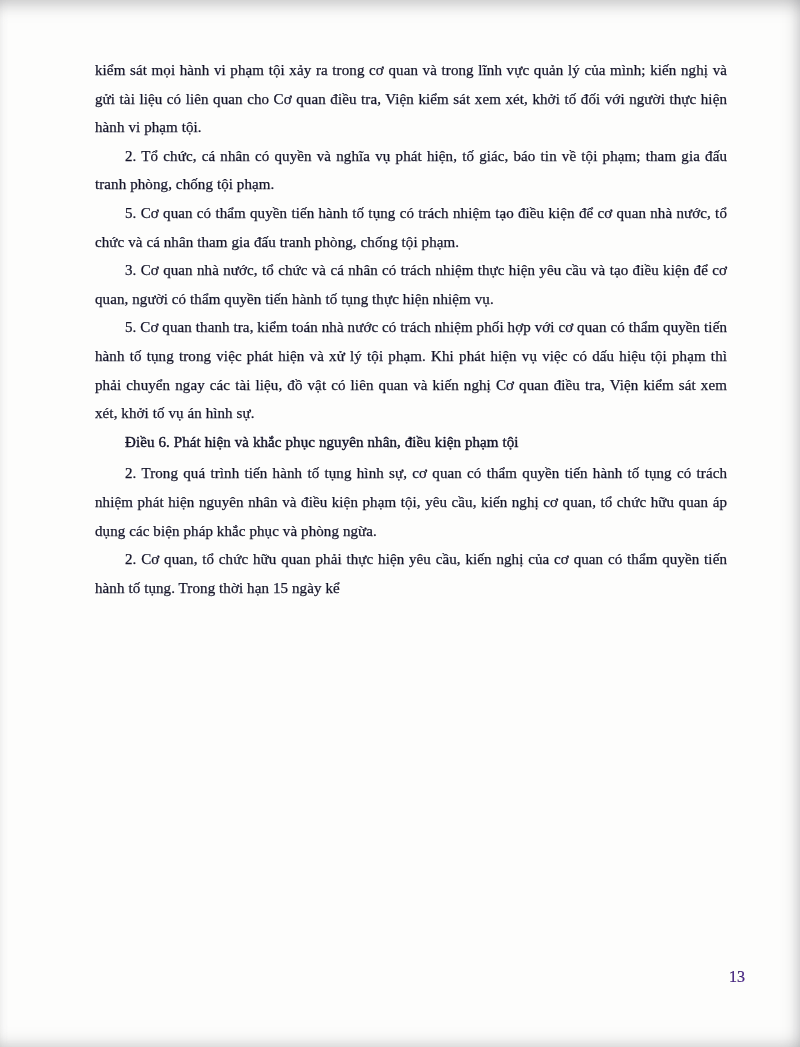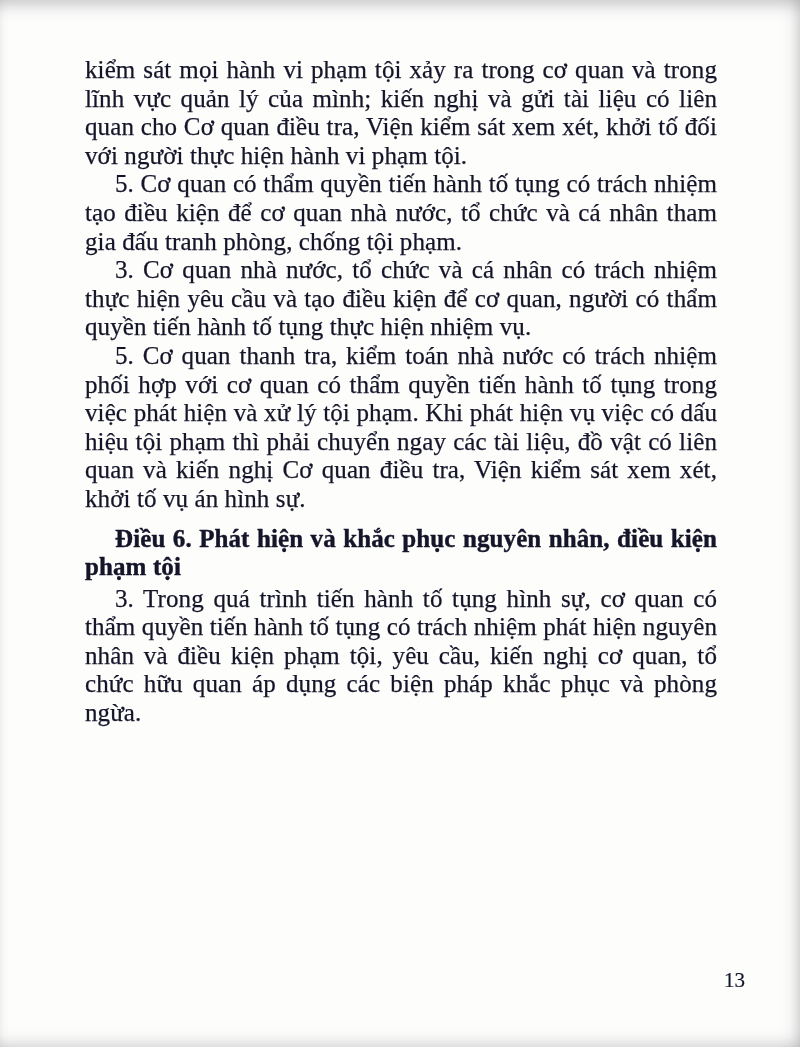--- a/index.html
+++ b/index.html
@@ -27,58 +27,60 @@
     inset: 0;
     pointer-events: none;
     box-shadow:
       inset 0 16px 16px -11px rgba(100,100,105,0.35),
       inset -14px 0 16px -11px rgba(100,100,105,0.30),
       inset 0 -14px 16px -11px rgba(120,120,125,0.32),
       inset 8px 0 14px -12px rgba(120,120,125,0.14);
   }
   .text-block {
     position: absolute;
-    left: 85px;
+    left: 95px;
     top: 56px;
     width: 632px;
     text-align: justify;
-    font-size: 25px;
+    font-size: 15px;
     line-height: 28.6px;
     -webkit-text-stroke: 0.25px #15152a;
     letter-spacing: 0.1px;
   }
   p.para {
     margin: 0;
     padding: 0;
     text-indent: 30px;
   }
   p.para.continuation {
     text-indent: 0;
   }
   p.para.heading {
-    font-weight: bold;
-    margin-top: 11px;
+    font-weight: normal;
+    margin-top: 0;
     margin-bottom: 3px;
     -webkit-text-stroke: 0.4px #15152a;
   }
   .page-number {
     position: absolute;
     right: 55px;
     top: 968px;
-    font-size: 21px;
-    color: #0f172a;
+    font-size: 16px;
+    color: #4c1d95;
     -webkit-text-stroke: 0.2px #1a1a2e;
   }
 </style>
 </head>
 <body>
 
 <div class="scan-page">
   <div class="text-block">
       <p class="para continuation">kiểm sát mọi hành vi phạm tội xảy ra trong cơ quan và trong lĩnh vực quản lý của mình; kiến nghị và gửi tài liệu có liên quan cho Cơ quan điều tra, Viện kiểm sát xem xét, khởi tố đối với người thực hiện hành vi phạm tội.</p>
+      <p class="para body">2. Tổ chức, cá nhân có quyền và nghĩa vụ phát hiện, tố giác, báo tin về tội phạm; tham gia đấu tranh phòng, chống tội phạm.</p>
       <p class="para body">5. Cơ quan có thẩm quyền tiến hành tố tụng có trách nhiệm tạo điều kiện để cơ quan nhà nước, tổ chức và cá nhân tham gia đấu tranh phòng, chống tội phạm.</p>
       <p class="para body">3. Cơ quan nhà nước, tổ chức và cá nhân có trách nhiệm thực hiện yêu cầu và tạo điều kiện để cơ quan, người có thẩm quyền tiến hành tố tụng thực hiện nhiệm vụ.</p>
       <p class="para body">5. Cơ quan thanh tra, kiểm toán nhà nước có trách nhiệm phối hợp với cơ quan có thẩm quyền tiến hành tố tụng trong việc phát hiện và xử lý tội phạm. Khi phát hiện vụ việc có dấu hiệu tội phạm thì phải chuyển ngay các tài liệu, đồ vật có liên quan và kiến nghị Cơ quan điều tra, Viện kiểm sát xem xét, khởi tố vụ án hình sự.</p>
       <p class="para heading">Điều 6. Phát hiện và khắc phục nguyên nhân, điều kiện phạm tội</p>
-      <p class="para body">3. Trong quá trình tiến hành tố tụng hình sự, cơ quan có thẩm quyền tiến hành tố tụng có trách nhiệm phát hiện nguyên nhân và điều kiện phạm tội, yêu cầu, kiến nghị cơ quan, tổ chức hữu quan áp dụng các biện pháp khắc phục và phòng ngừa.</p>
+      <p class="para body">2. Trong quá trình tiến hành tố tụng hình sự, cơ quan có thẩm quyền tiến hành tố tụng có trách nhiệm phát hiện nguyên nhân và điều kiện phạm tội, yêu cầu, kiến nghị cơ quan, tổ chức hữu quan áp dụng các biện pháp khắc phục và phòng ngừa.</p>
+      <p class="para body">2. Cơ quan, tổ chức hữu quan phải thực hiện yêu cầu, kiến nghị của cơ quan có thẩm quyền tiến hành tố tụng. Trong thời hạn 15 ngày kể</p>
     </div>
   <div class="page-number">13</div>
 </div>
 
 </body></html>

